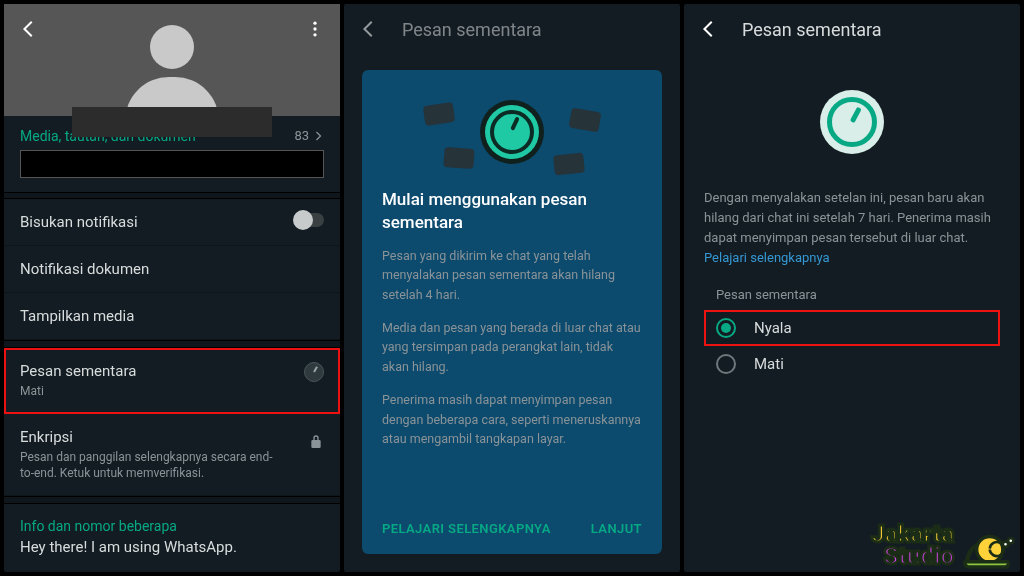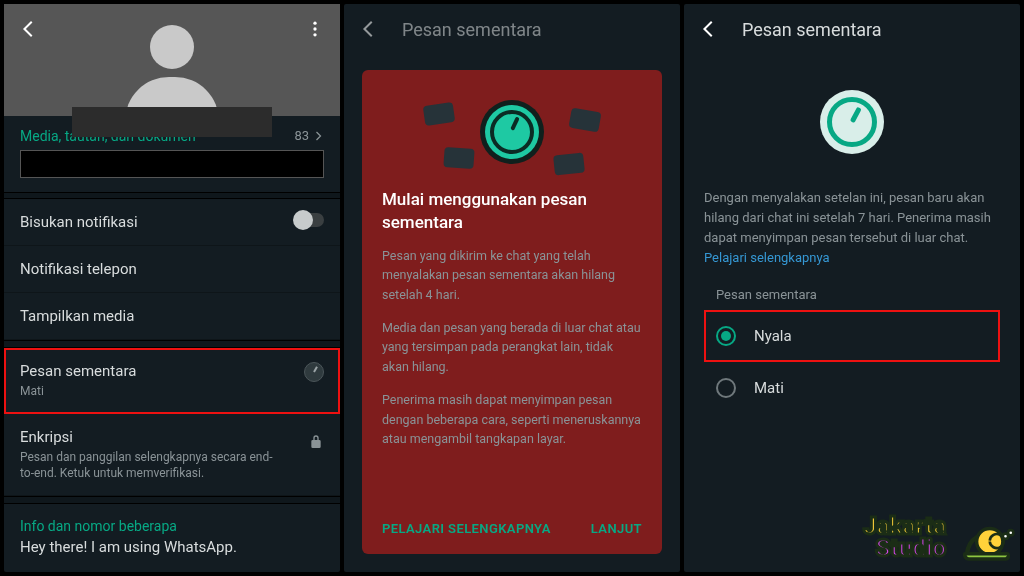--- a/index.html
+++ b/index.html
@@ -36,21 +36,21 @@
   .sep{height:10px;background:var(--panel-dark);border-top:1px solid #000;border-bottom:1px solid #000}
   .item{padding:14px 16px;color:var(--text);display:flex;justify-content:space-between;border-bottom:1px solid rgba(0,0,0,.25)}
   .item .t{font-size:15px}
   .item .sub{font-size:12px;color:var(--text-dim);margin-top:3px;line-height:1.35}
   .switch{width:30px;height:14px;border-radius:7px;background:#3a3f41;position:relative}
   .switch::after{content:"";position:absolute;left:-1px;top:-3px;width:20px;height:20px;border-radius:50%;background:#c7cbcc}
   .hilite{outline:2px solid var(--red);outline-offset:-2px}
   .info-label{padding:14px 16px 4px;color:var(--teal);font-size:14px}
   .info-text{padding:0 16px 16px;color:var(--text);font-size:15px}
   
-  .s2 .modal{position:absolute;left:18px;right:18px;top:66px;bottom:18px;background:#7f1d1d;border-radius:6px;padding:18px 20px;display:flex;flex-direction:column}
+  .s2 .modal{position:absolute;left:18px;right:18px;top:66px;bottom:18px;background:#0c4a6e;border-radius:6px;padding:18px 20px;display:flex;flex-direction:column}
   .hero{height:88px;display:flex;align-items:center;justify-content:center;position:relative;margin-bottom:12px}
   .timer{width:54px;height:54px;border-radius:50%;background:var(--teal-light);display:flex;align-items:center;justify-content:center;position:relative;box-shadow:0 0 0 5px #10201d}
   .timer::before{content:"";position:absolute;width:36px;height:36px;border:4px solid #0b2b24;border-radius:50%}
   .timer::after{content:"";position:absolute;width:4px;height:14px;background:#0b2b24;top:11px;left:50%;transform-origin:bottom;transform:translateX(-50%) rotate(25deg);border-radius:2px}
   .bubble{position:absolute;width:30px;height:20px;border-radius:4px;background:#263339}
   .bubble.b1{left:42px;top:16px;transform:rotate(-8deg)}
   .bubble.b2{right:42px;top:22px;transform:rotate(10deg)}
   .bubble.b3{left:62px;bottom:8px;transform:rotate(4deg)}
   .bubble.b4{right:58px;bottom:2px;transform:rotate(-6deg)}
   .modal h2{color:#fff;font-size:17px;font-weight:500;line-height:1.35;margin-bottom:12px}
@@ -59,27 +59,27 @@
   .actions span{color:var(--teal);font-size:13px;font-weight:600;letter-spacing:.4px}
   
   .s3 .body{padding:8px 20px 0}
   .s3 .hero2{height:120px;display:flex;align-items:center;justify-content:center}
   .disc{width:64px;height:64px;border-radius:50%;background:#d9eee9;display:flex;align-items:center;justify-content:center;position:relative}
   .disc::before{content:"";width:40px;height:40px;border:5px solid var(--teal);border-radius:50%;position:absolute}
   .disc::after{content:"";width:5px;height:16px;background:var(--teal);position:absolute;top:16px;left:50%;transform-origin:bottom;transform:translateX(-50%) rotate(28deg);border-radius:2px}
   .s3 p.desc{color:var(--text-dim);font-size:13px;line-height:1.55;margin:6px 0 18px}
   .s3 p.desc .lnk{color:var(--link)}
   .grp{color:var(--text-dim);font-size:13px;margin-bottom:8px;padding-left:12px}
-  .radio{display:flex;align-items:center;gap:18px;padding:16px 12px;color:var(--text);font-size:15px}
+  .radio{display:flex;align-items:center;gap:18px;padding:8px 12px;color:var(--text);font-size:15px}
   .radio .r{width:20px;height:20px;border:2px solid #6f787c;border-radius:50%;position:relative;flex:none}
   .radio.on .r{border-color:var(--teal)}
   .radio.on .r::after{content:"";position:absolute;inset:3px;border-radius:50%;background:var(--teal)}
   .radio.hi{outline:2px solid var(--red);outline-offset:-2px}
   
-  .mark{position:absolute;right:8px;bottom:10px;display:flex;align-items:center;gap:14px;pointer-events:none}
+  .mark{position:absolute;right:8px;bottom:2px;display:flex;align-items:center;gap:6px;pointer-events:none}
   .mark .txt{font-family:"Comic Sans MS",cursive;font-weight:900;font-size:24px;line-height:.9;color:#ffd23a;-webkit-text-stroke:3px #1b2d16;text-align:right}
   .mark .txt span{display:block;color:#d946ef}
   .mark svg{width:56px;height:56px}
   .clock{width:20px;height:20px;border-radius:50%;background:#2f3a3e;position:relative;border:1px solid #4b5559}
   .clock::after{content:"";position:absolute;width:2px;height:6px;background:#9aa3a6;top:3px;left:50%;transform:translateX(-50%) rotate(30deg);transform-origin:bottom}
 </style>
 </head>
 <body>
 
 <div class="stage">
@@ -119,21 +119,21 @@
     </div>
     <div class="thumb"></div>
 
     <div class="sep"></div>
 
     <div class="item">
       <span class="t">Bisukan notifikasi</span>
       <span class="switch"></span>
     </div>
     <div class="item">
-      <span class="t">Notifikasi telepon</span>
+      <span class="t">Notifikasi dokumen</span>
     </div>
     <div class="item">
       <span class="t">Tampilkan media</span>
     </div>
 
     <div class="sep"></div>
 
     <div class="item hilite">
       <div>
         <div class="t">Pesan sementara</div>

